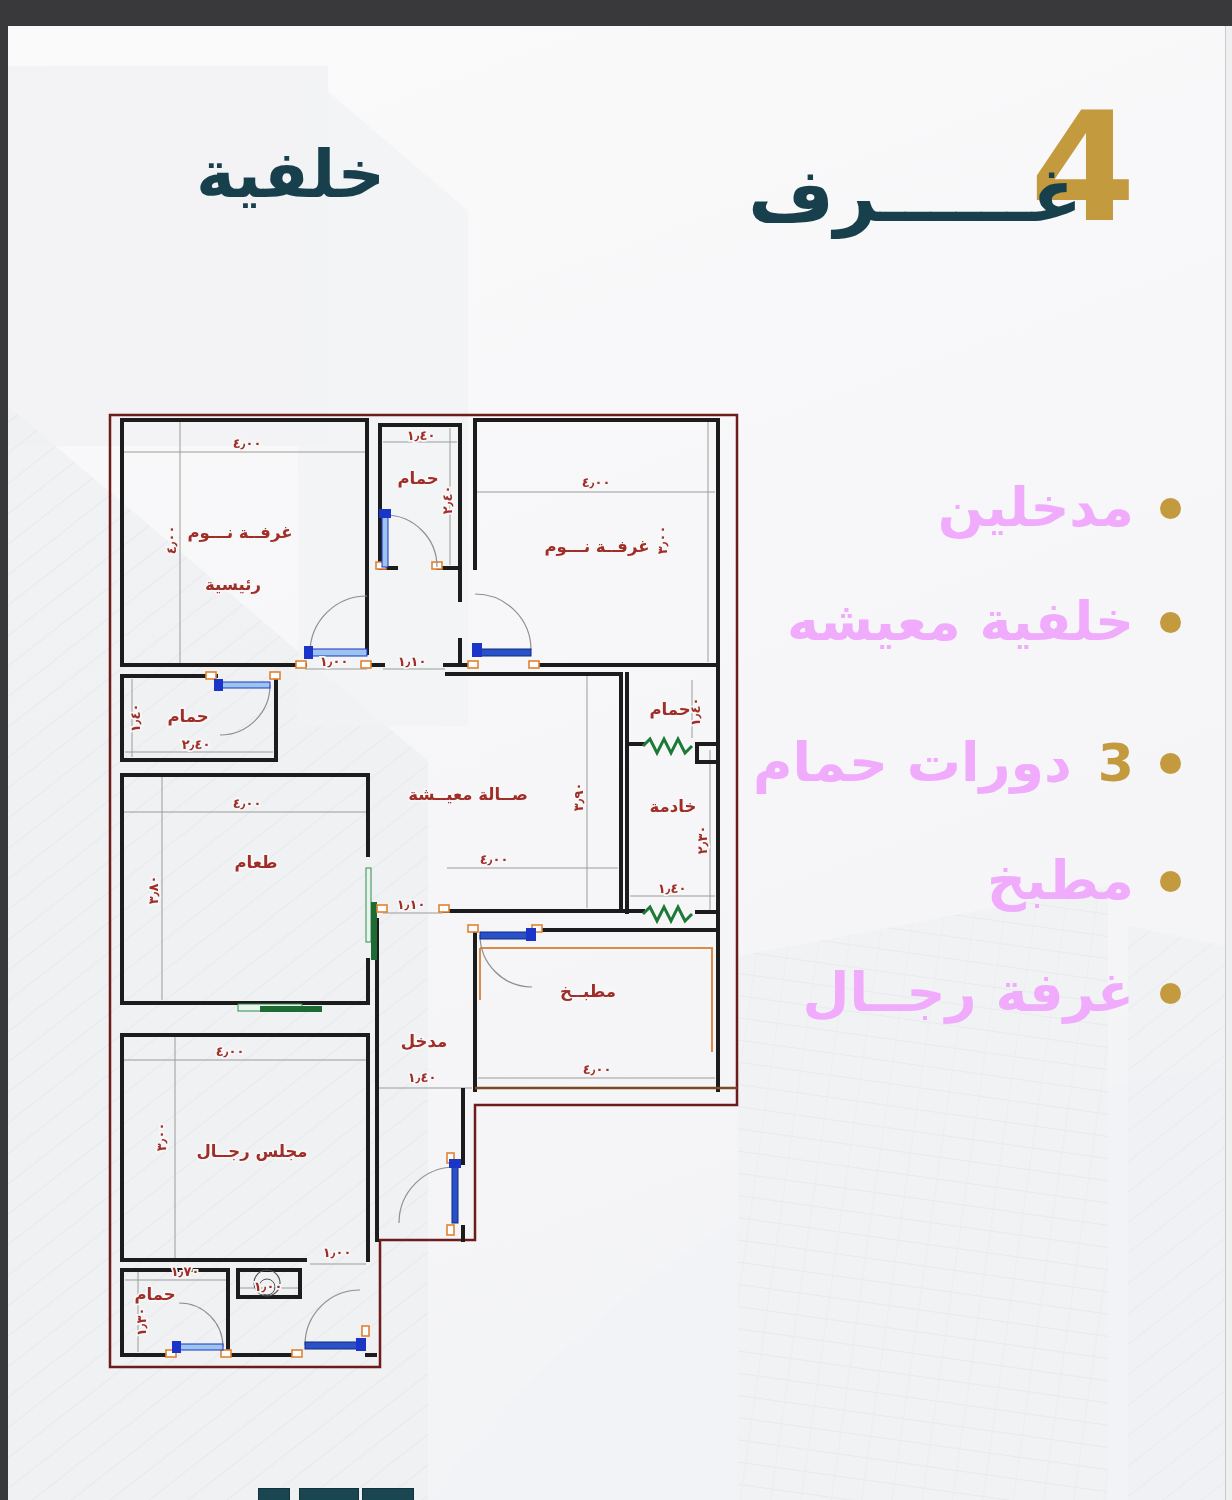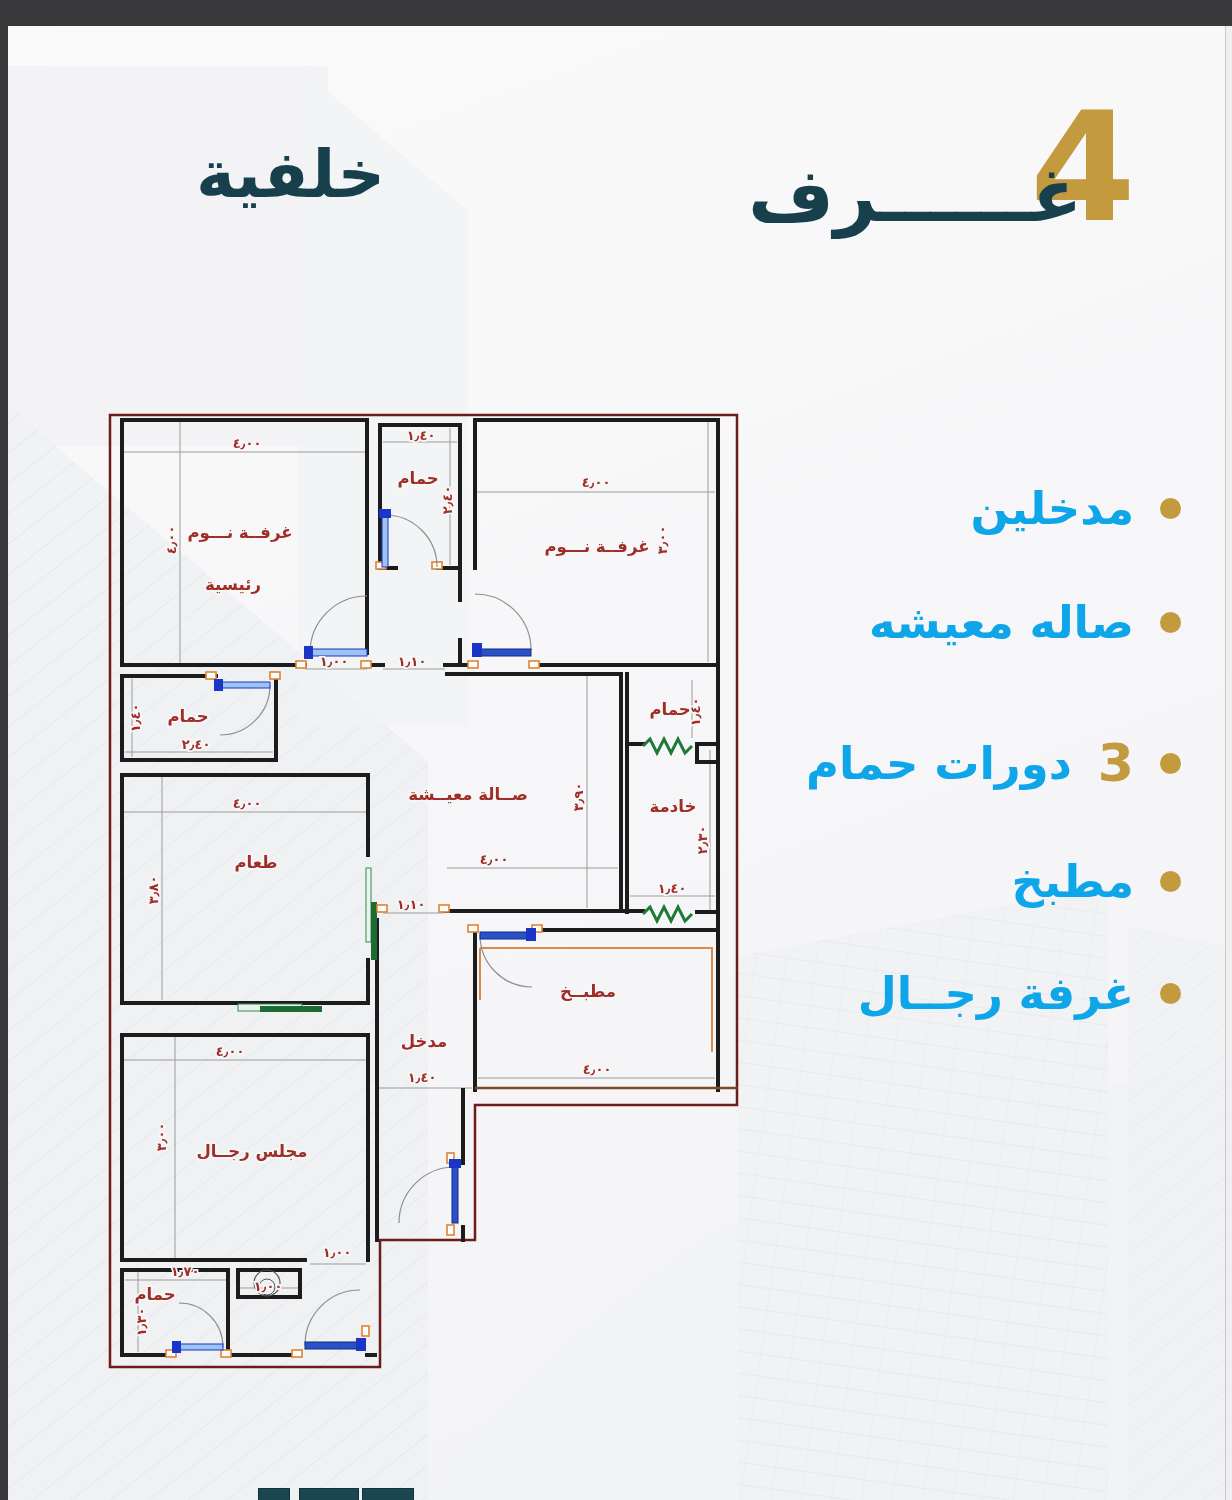--- a/index.html
+++ b/index.html
@@ -18,21 +18,21 @@
   .t-num{position:absolute;left:1030px;top:92px;font-size:152px;font-weight:bold;
          color:#c49a3f;line-height:1;}
   .t-word{position:absolute;left:748px;top:158px;font-size:74px;font-weight:bold;
           color:#173f4c;line-height:1;}
   .t-side{position:absolute;left:196px;top:142px;font-size:66px;font-weight:bold;
           color:#173f4c;line-height:1;letter-spacing:6px;}
   
   .feature{position:absolute;right:51px;display:flex;direction:rtl;align-items:center;
            gap:26px;height:60px;}
   .feature .dot{width:21px;height:21px;border-radius:50%;background:#c49a3f;flex:0 0 auto;}
-  .feature .txt{font-size:45px;font-weight:bold;color:#0ea5e9;white-space:nowrap;line-height:1;}
+  .feature .txt{font-size:54px;font-weight:bold;color:#f0abfc;white-space:nowrap;line-height:1;}
   .feature .num{font-size:52px;font-weight:bold;color:#c49a3f;line-height:1;}
   
   #plan{position:absolute;left:100px;top:400px;}
   #plan text{fill:#a02e28;paint-order:stroke;stroke:#f7f7f8;stroke-width:3.5px;}
   #plan .rlabel{font-size:16.5px;font-weight:bold;}
   #plan .dim{font-size:13px;font-weight:bold;}
   
   .stub{position:absolute;background:#1a4652;border:1px solid #123239;}
 </style>
 </head>
@@ -66,21 +66,21 @@
   <div class="t-num">4</div>
   <div class="t-word">غــــــرف</div>
   <div class="t-side">خلفية</div>
 
   <div class="feature" style="top:478px">
     <span class="dot"></span>
     <span class="txt">مدخلين</span>
   </div>
   <div class="feature" style="top:592px">
     <span class="dot"></span>
-    <span class="txt">صاله معيشه</span>
+    <span class="txt">خلفية معيشه</span>
   </div>
   <div class="feature" style="top:733px">
     <span class="dot"></span>
     <span class="num">3</span>
     <span class="txt">دورات حمام</span>
   </div>
   <div class="feature" style="top:851px">
     <span class="dot"></span>
     <span class="txt">مطبخ</span>
   </div>

